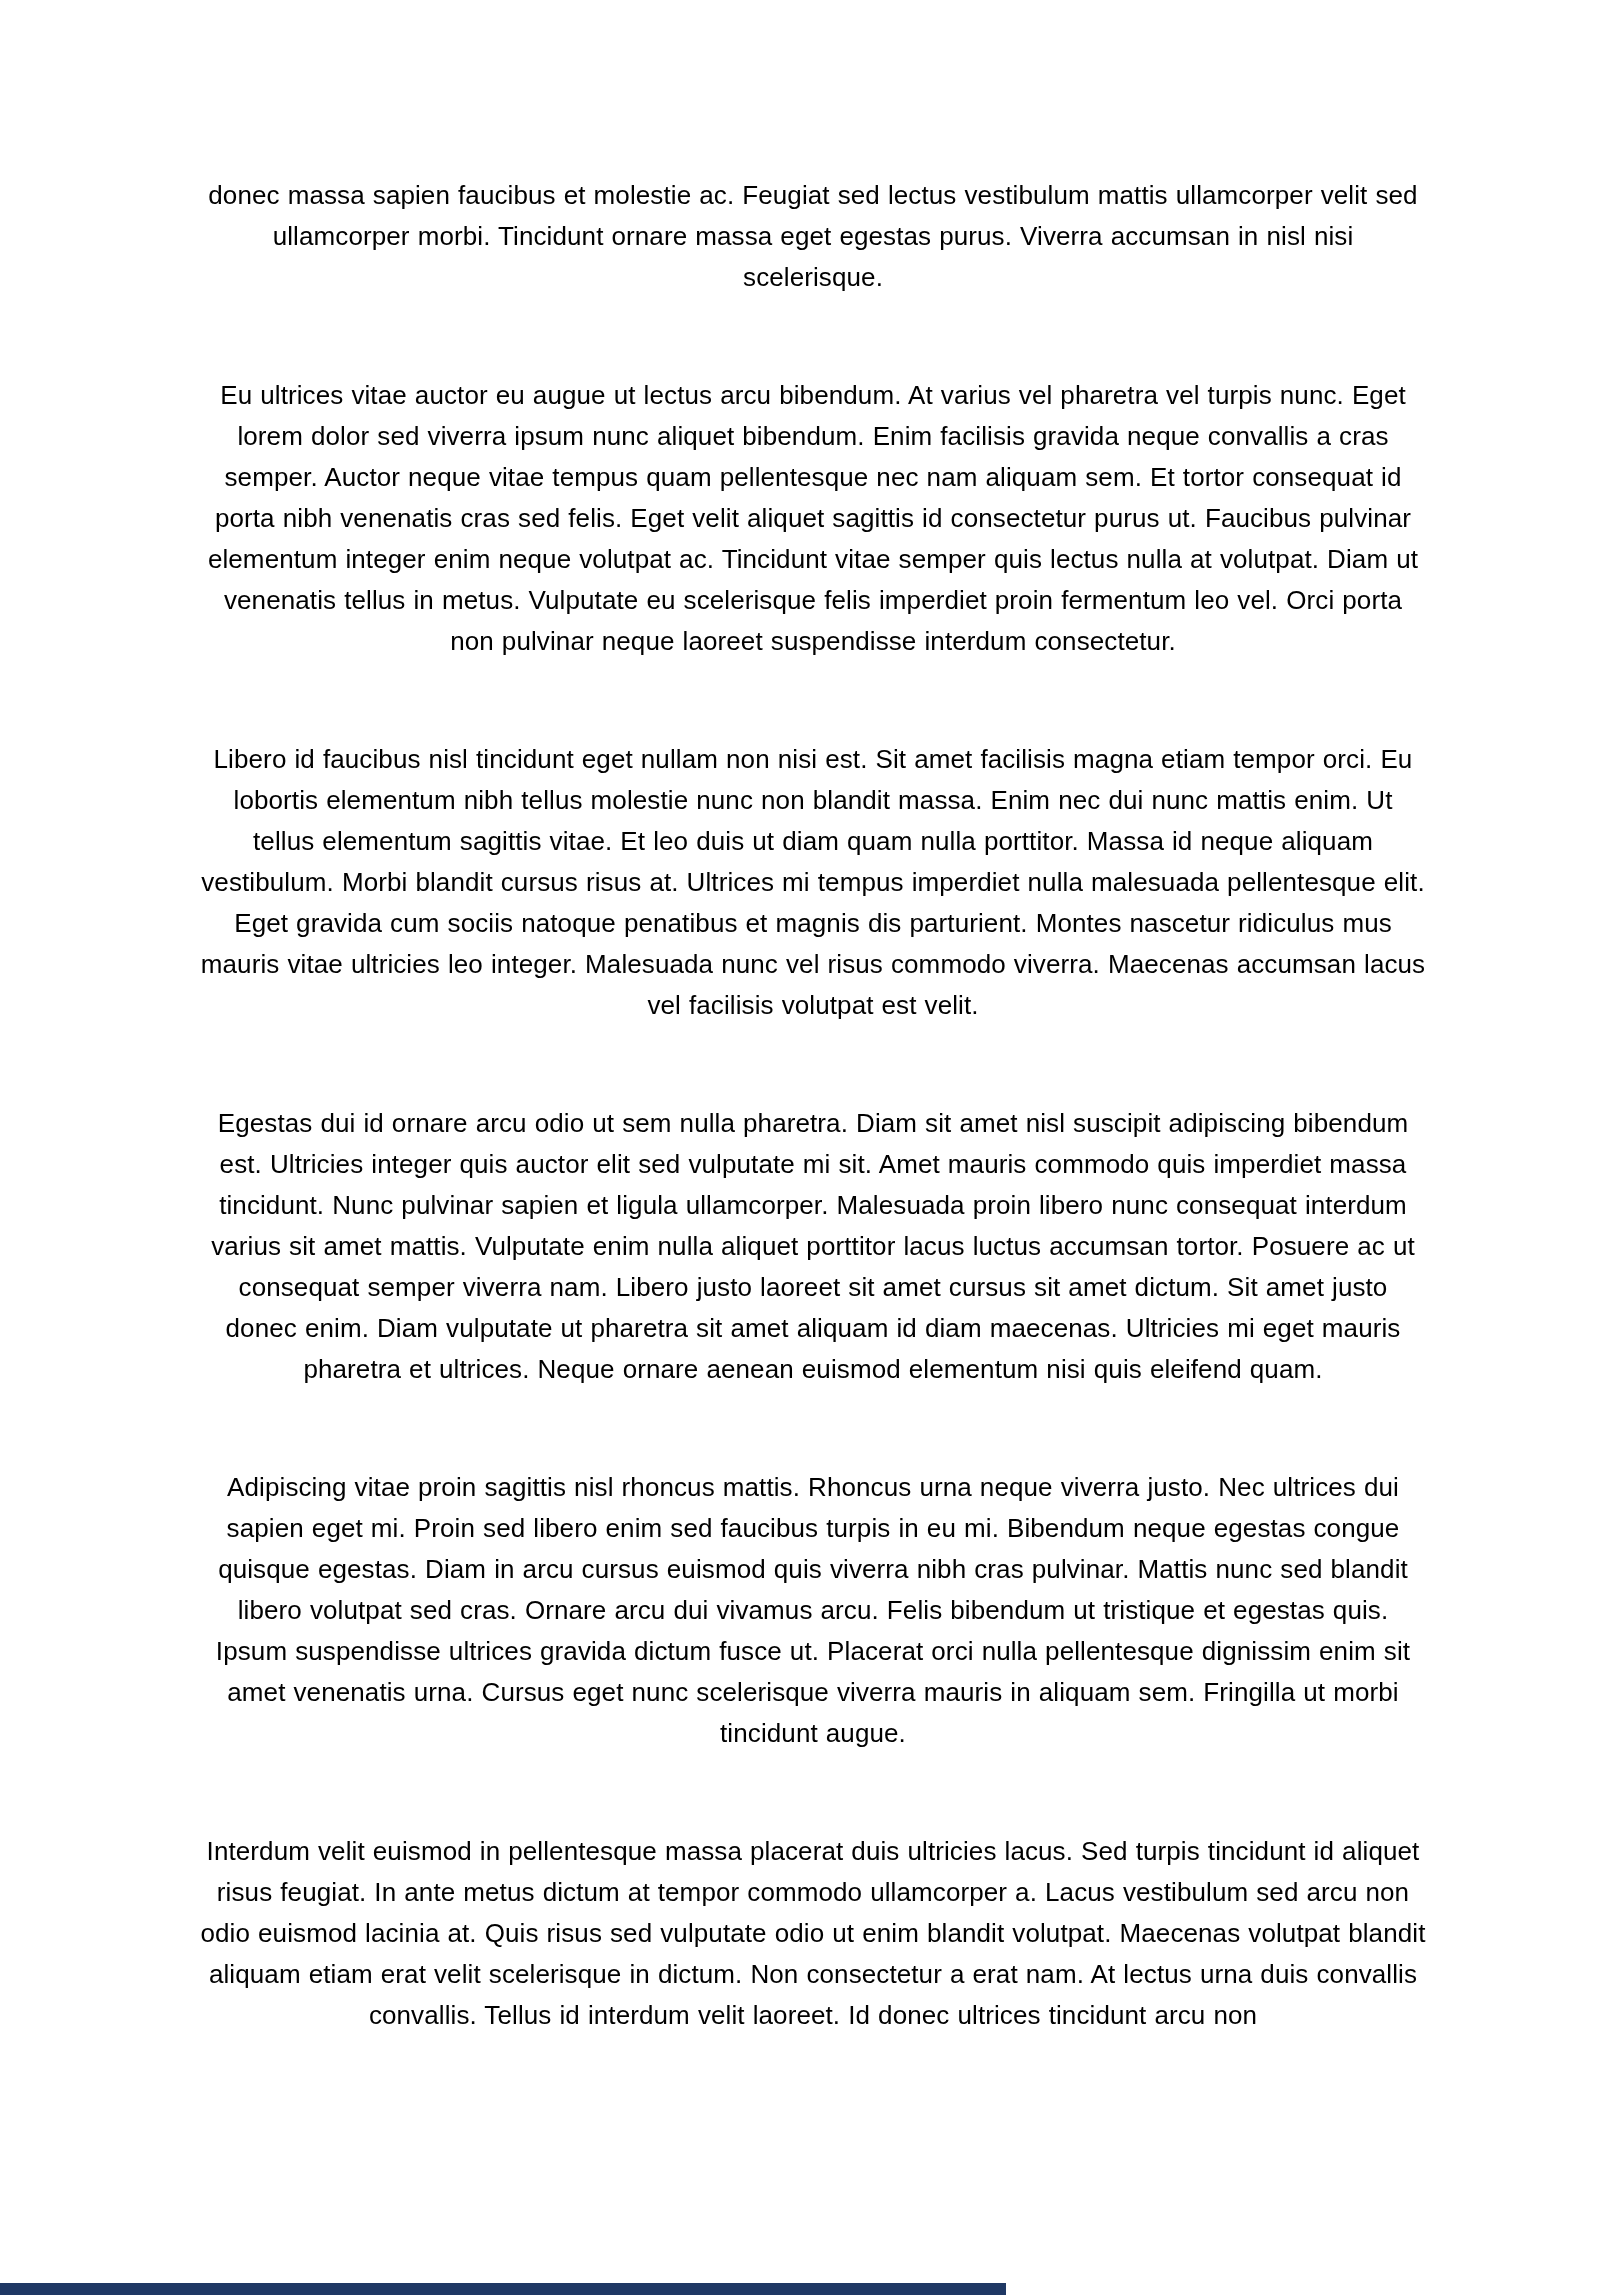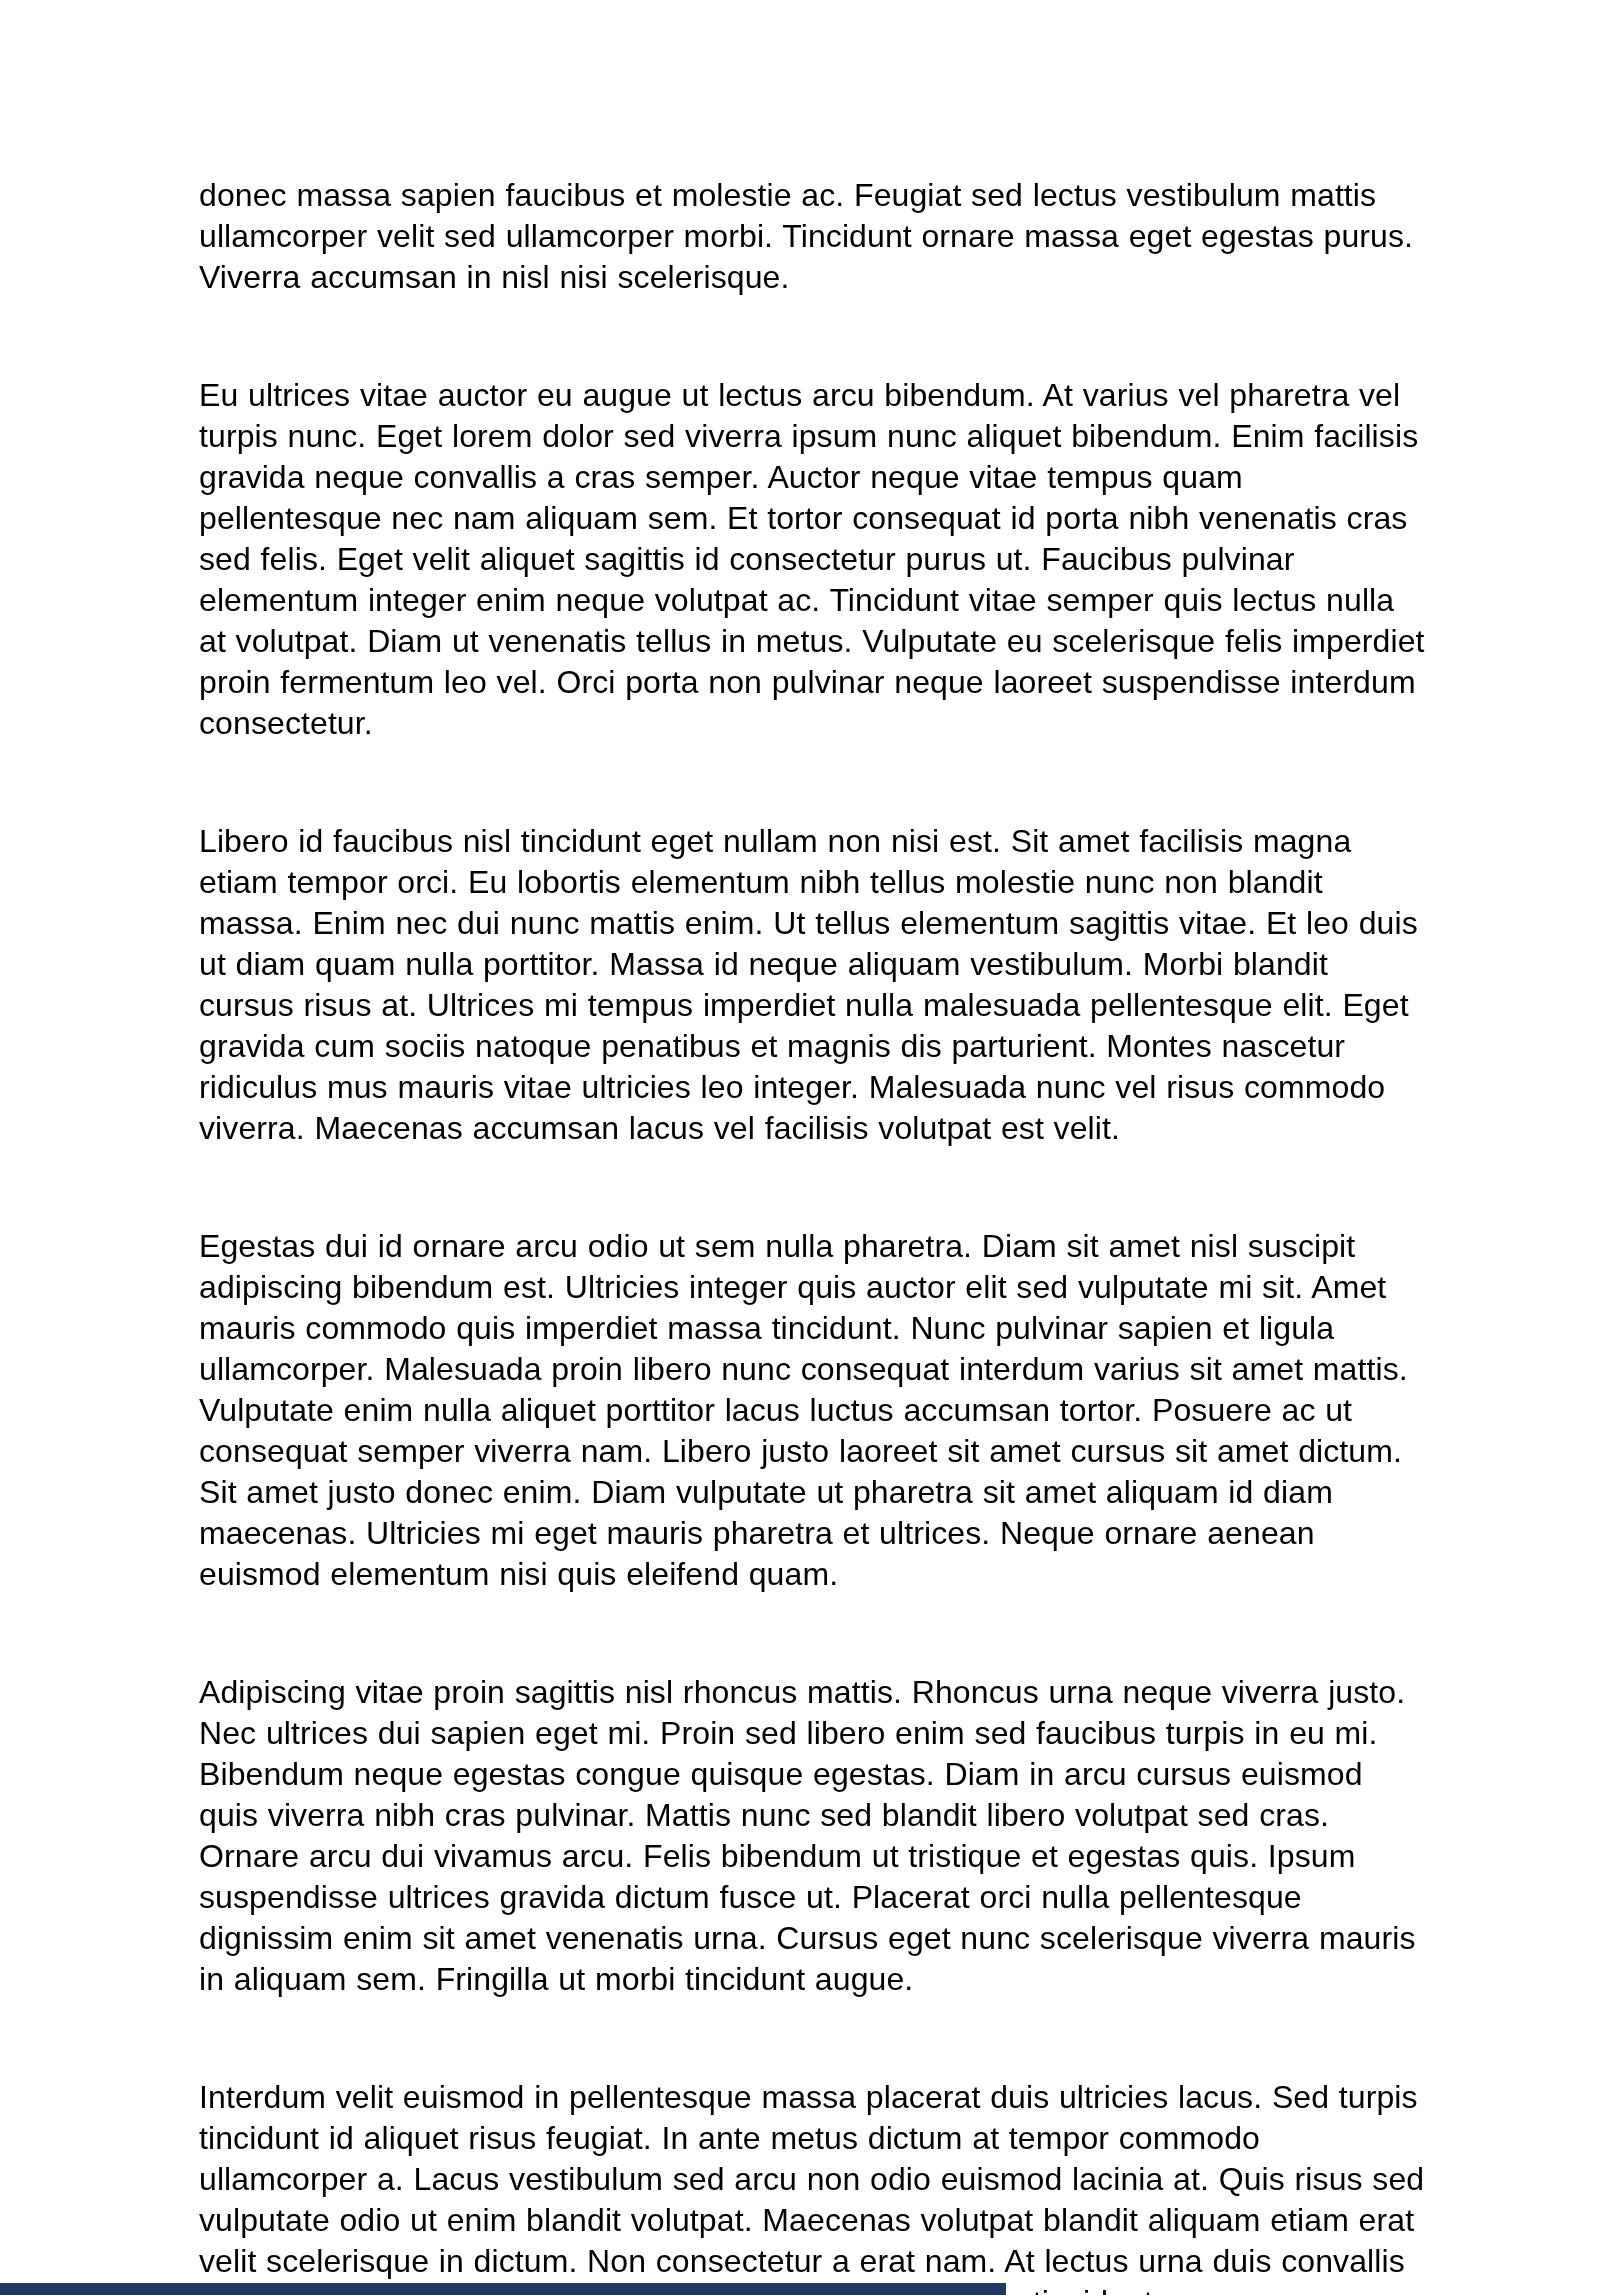--- a/index.html
+++ b/index.html
@@ -17,24 +17,24 @@
     color: #000000;
   }
   .text-column {
     position: absolute;
     left: 199px;
     right: 196px;
     top: 175px;
   }
   .text-column p {
     margin: 0 0 77px 0;
-    font-size: 32px;
+    font-size: 26px;
     line-height: 41px;
     letter-spacing: 0.1px;
-    text-align: left;
+    text-align: center;
     word-spacing: 0.7px;
   }
   .bottom-bar {
     position: absolute;
     left: 0;
     bottom: 0;
     width: 62%;
     height: 11.8px;
   }
 </style>

